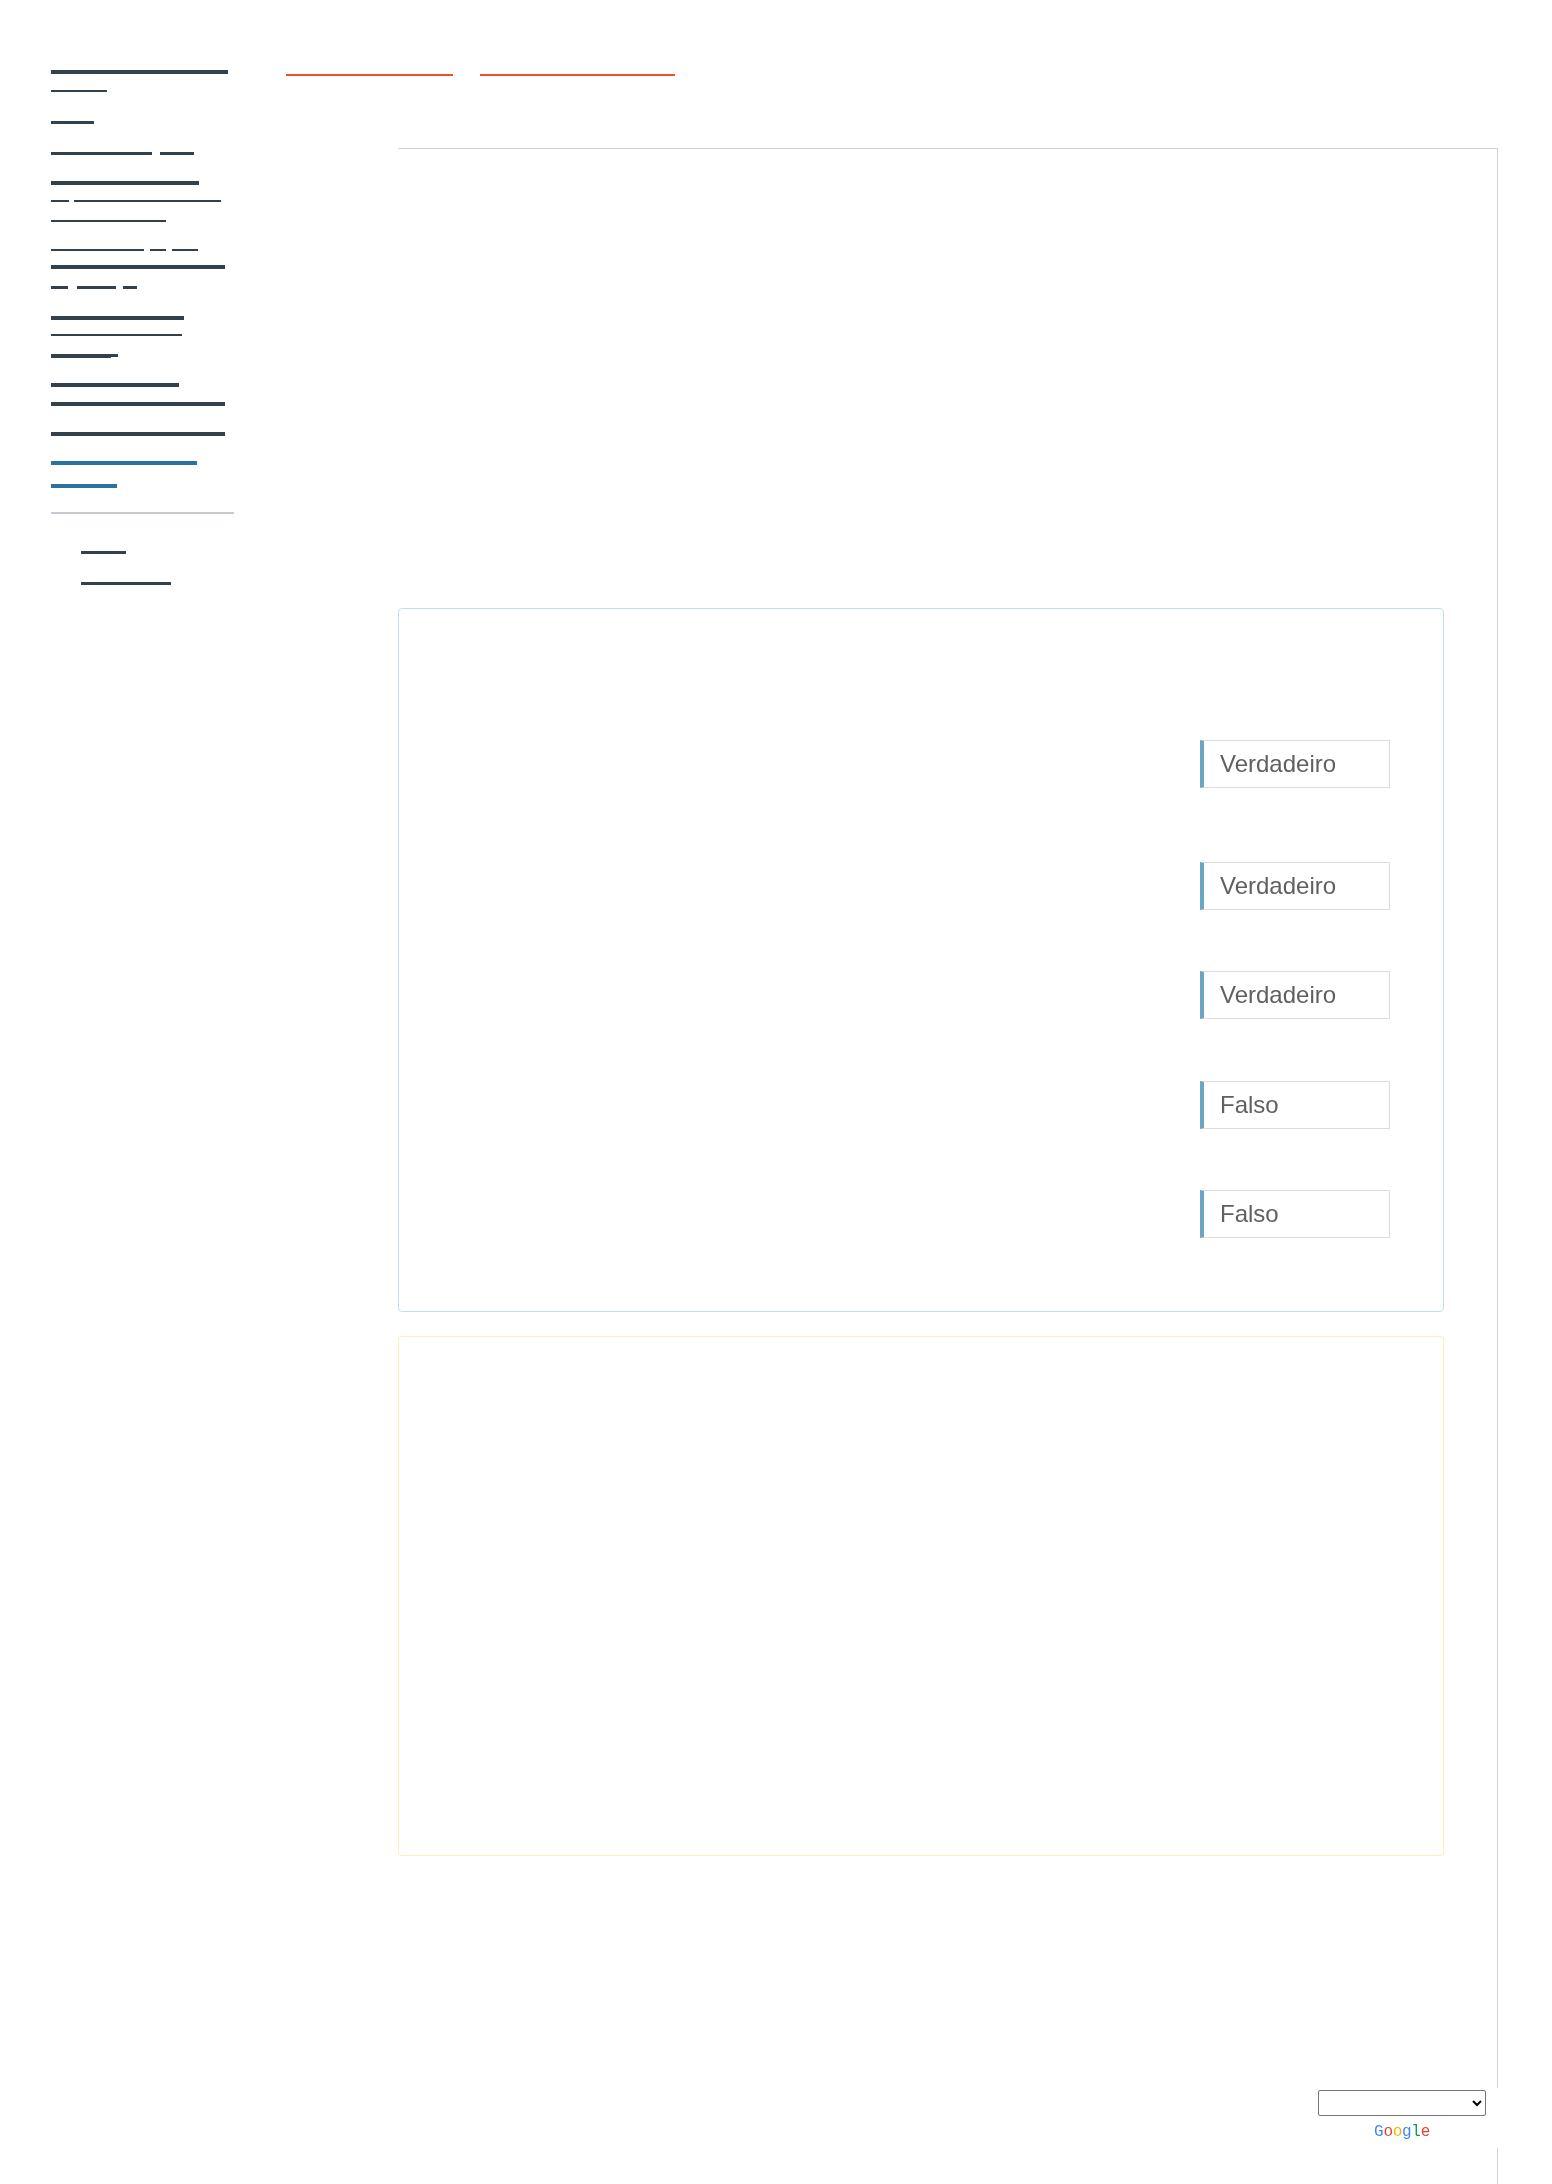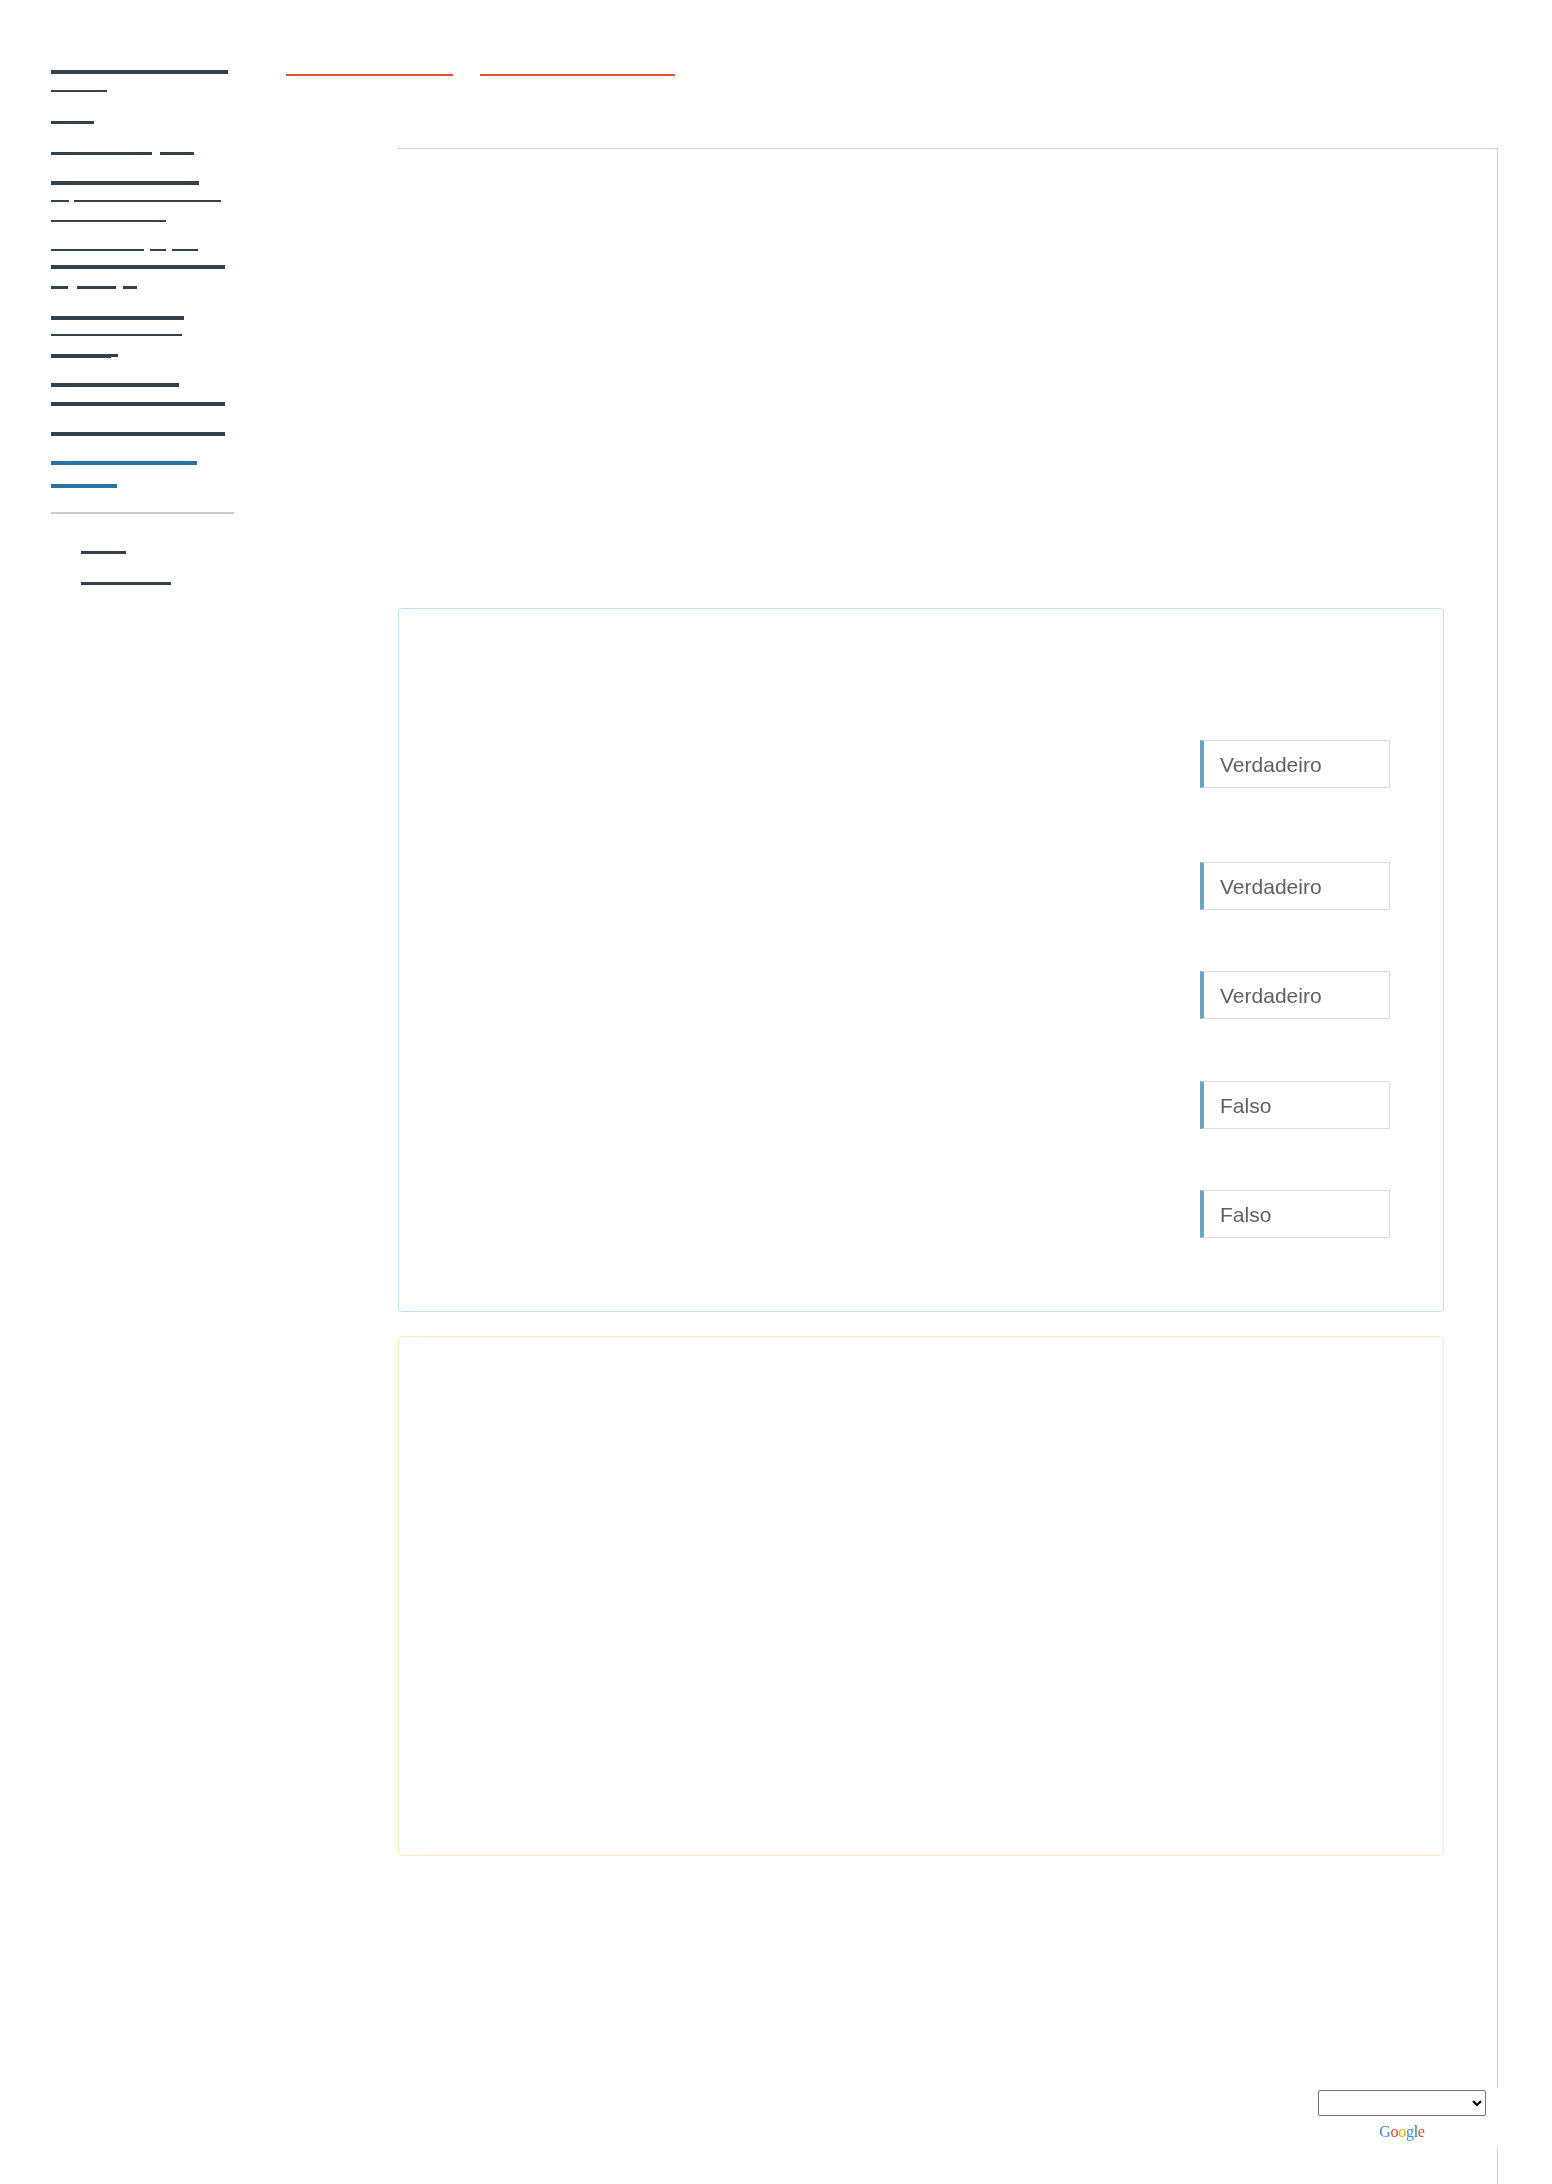--- a/index.html
+++ b/index.html
@@ -78,21 +78,21 @@
     position: absolute;
     left: 1200px;
     width: 190px;
     height: 48px;
     background: #ffffff;
     border: 1px solid #dcdcdc;
     border-left: 4px solid #6aa5c4;
     display: flex;
     align-items: center;
     padding-left: 16px;
-    font-size: 21px;
+    font-size: 24px;
     color: #606060;
     font-family: "Liberation Sans", sans-serif;
     line-height: 1;
   }
 
   
   #gtranslate {
     position: absolute;
     left: 1318px;
     top: 2090px;
@@ -105,21 +105,21 @@
     font-family: "Liberation Sans", sans-serif;
     border: 1px solid #767676;
     border-radius: 2px;
     background: #ffffff;
     color: #000;
     padding: 0 4px;
   }
   #gt-logo {
     margin-top: 7px;
     text-align: center;
-    font-family: Liberation Serif, serif;
+    font-family: Liberation Mono, monospace;
     font-size: 16px;
     letter-spacing: -0.3px;
     font-weight: 400;
   }
   #gt-logo .g1 { color:#4285F4; }
   #gt-logo .g2 { color:#DB4437; }
   #gt-logo .g3 { color:#F4B400; }
   #gt-logo .g4 { color:#4285F4; }
   #gt-logo .g5 { color:#0F9D58; }
   #gt-logo .g6 { color:#DB4437; }

